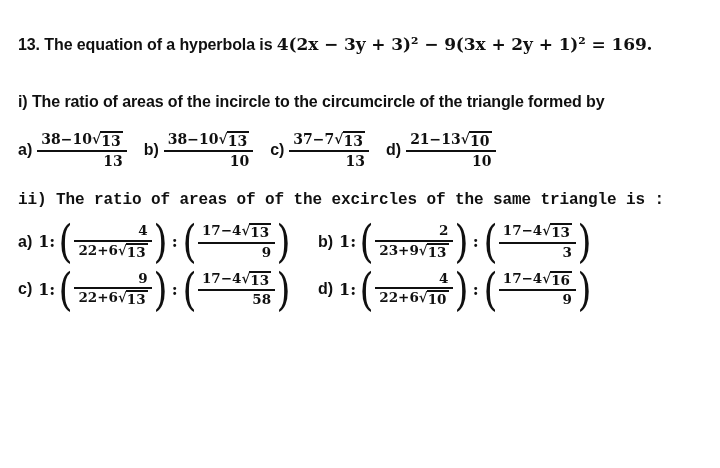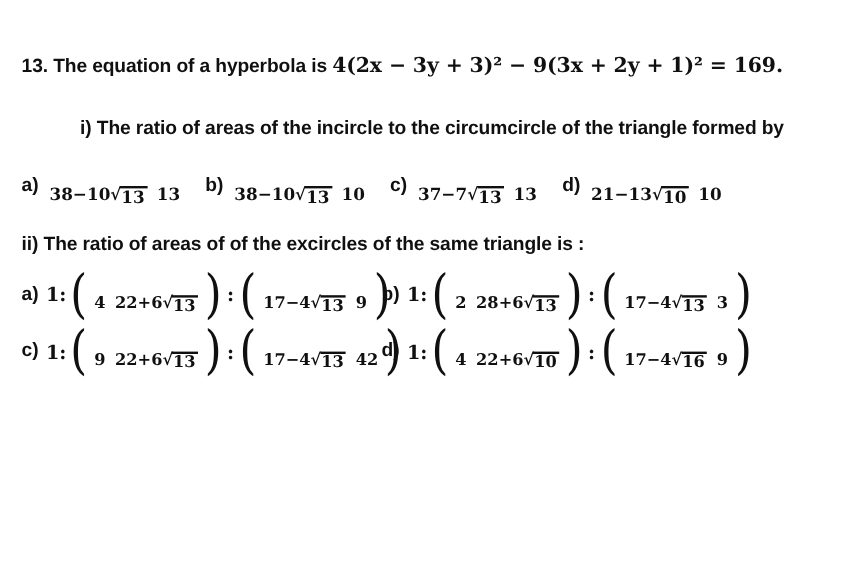--- a/index.html
+++ b/index.html
@@ -8,44 +8,42 @@
     background:#ffffff;
     color:#101010;
     font-family:"Liberation Sans", sans-serif;
     overflow:hidden;
   }
   .page { padding:26px 18px 0 18px; width:684px; }
 
   
   .title-row {
     white-space:nowrap;
-    font-weight:700; font-size:16px; line-height:26px;
+    font-weight:700; font-size:16px; line-height:37px;
     letter-spacing:-0.1px;
-    margin-top:16px;
   }
   .title-eq {
     font-family:"DejaVu Serif", serif;
     font-weight:700; font-size:17px;
   }
   .q-line {
     white-space:nowrap;
     font-weight:700; font-size:16px; line-height:26px;
     letter-spacing:-0.1px;
   }
-  .q1-block { margin-top:26px;text-align:center; }
-  .q2-block { margin-top:20px; line-height:22px; }
+  .q1-block { margin-top:26px; }
+  .q2-block { margin-top:20px; line-height:22px;font-family:Liberation Mono, monospace; }
 
   
   .serif { font-family:"DejaVu Serif", serif; font-weight:700; }
 
   .frac {
-    display:inline-flex; flex-direction:row; align-items:flex-start;
+    display:inline-flex; flex-direction:column; align-items:flex-end;
     font-family:"DejaVu Serif", serif; font-weight:700; font-size:14px;
     line-height:1.15;
-    margin-top:18px;
   }
   .frac .num, .frac .den {
     display:inline-flex; align-items:flex-start; padding:0 4px;
     white-space:nowrap;
   }
   .fbar {
     align-self:stretch; height:0;
     border-top:2px solid #101010;
     margin:1px 0;
   }
@@ -203,21 +201,21 @@
     <span class="opt2">
       <span class="olabel">b)</span>
       <span class="one serif">1:</span>
       <span class="bigp">(</span>
       <span class="frac small">
         <span class="num">
             <span>2</span>
           </span>
         <span class="fbar"></span>
         <span class="den">
-            <span>28+6</span>
+            <span>23+9</span>
             <span class="sqrt">
               <span class="rad">√</span>
               <span class="radicand">13</span>
             </span>
           </span>
       </span>
       <span class="bigp">)</span>
       <span class="sep serif">:</span>
       <span class="bigp">(</span>
       <span class="frac small">
@@ -263,21 +261,21 @@
       <span class="frac small">
         <span class="num">
             <span>17−4</span>
             <span class="sqrt">
               <span class="rad">√</span>
               <span class="radicand">13</span>
             </span>
           </span>
         <span class="fbar"></span>
         <span class="den">
-            <span>42</span>
+            <span>58</span>
           </span>
       </span>
       <span class="bigp">)</span>
     </span>
 
     <span class="opt2">
       <span class="olabel">d)</span>
       <span class="one serif">1:</span>
       <span class="bigp">(</span>
       <span class="frac small">

